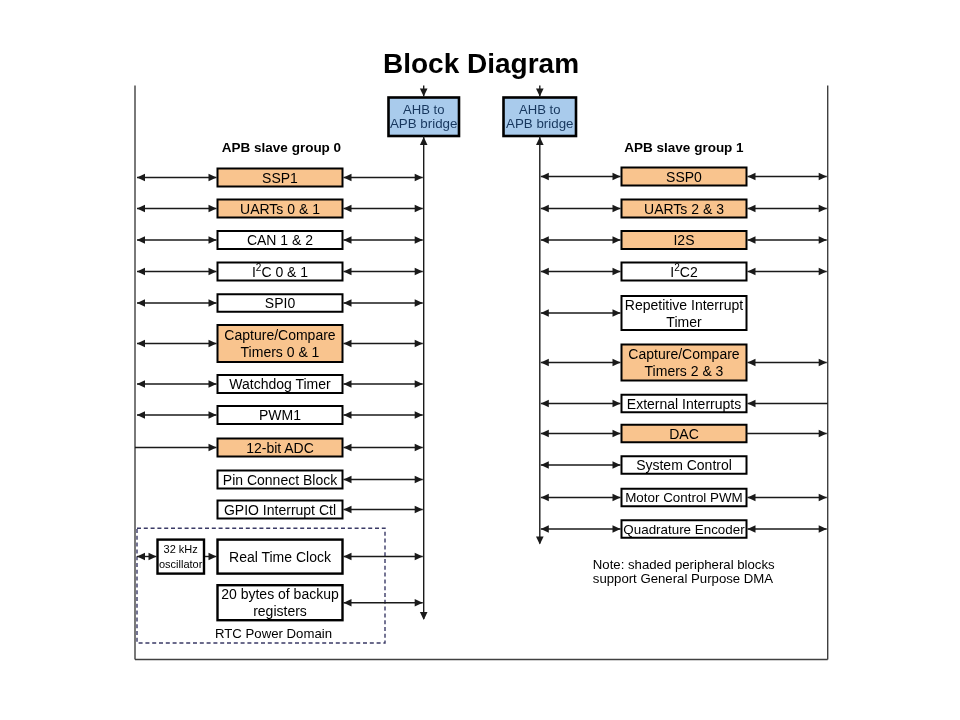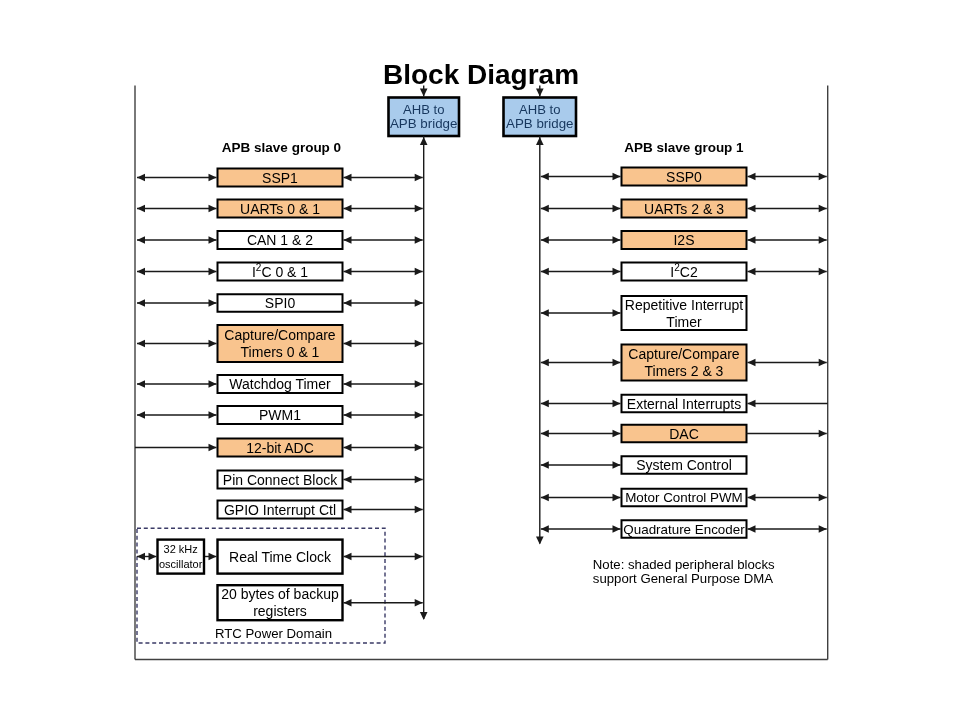--- a/index.html
+++ b/index.html
@@ -1,16 +1,16 @@
 <!DOCTYPE html>
 <html><head><meta charset="utf-8">
 <style>
 html,body{margin:0;padding:0;background:#fff;width:960px;height:720px;overflow:hidden;}
 svg text{font-family:"Liberation Sans",sans-serif;}
-.title{position:absolute;top:61px;left:0;width:960px;text-align:center;line-height:1;
+.title{position:absolute;top:50px;left:0;width:960px;text-align:center;line-height:1;
  font-family:"Liberation Sans",sans-serif;font-weight:bold;font-size:28px;color:#000;}
 </style></head>
 <body>
 <div class="title" style="left:1px">Block Diagram</div>
 <svg width="960" height="720" viewBox="0 0 960 720" style="position:absolute;top:0;left:0">
 <line x1="135.0" y1="85.5" x2="135.0" y2="659.5" stroke="#404040" stroke-width="1.4"></line>
 <line x1="827.7" y1="85.5" x2="827.7" y2="659.5" stroke="#404040" stroke-width="1.4"></line>
 <line x1="135.0" y1="659.5" x2="827.7" y2="659.5" stroke="#404040" stroke-width="1.4"></line>
 <rect x="388.5" y="97.5" width="70.5" height="38.5" fill="#A9CBEC" stroke="#000000" stroke-width="2.6"></rect>
 <text x="423.7" y="109.0" font-size="13.5" fill="#17375E" text-anchor="middle" dominant-baseline="central" textLength="41.5" lengthAdjust="spacingAndGlyphs">AHB to</text>

